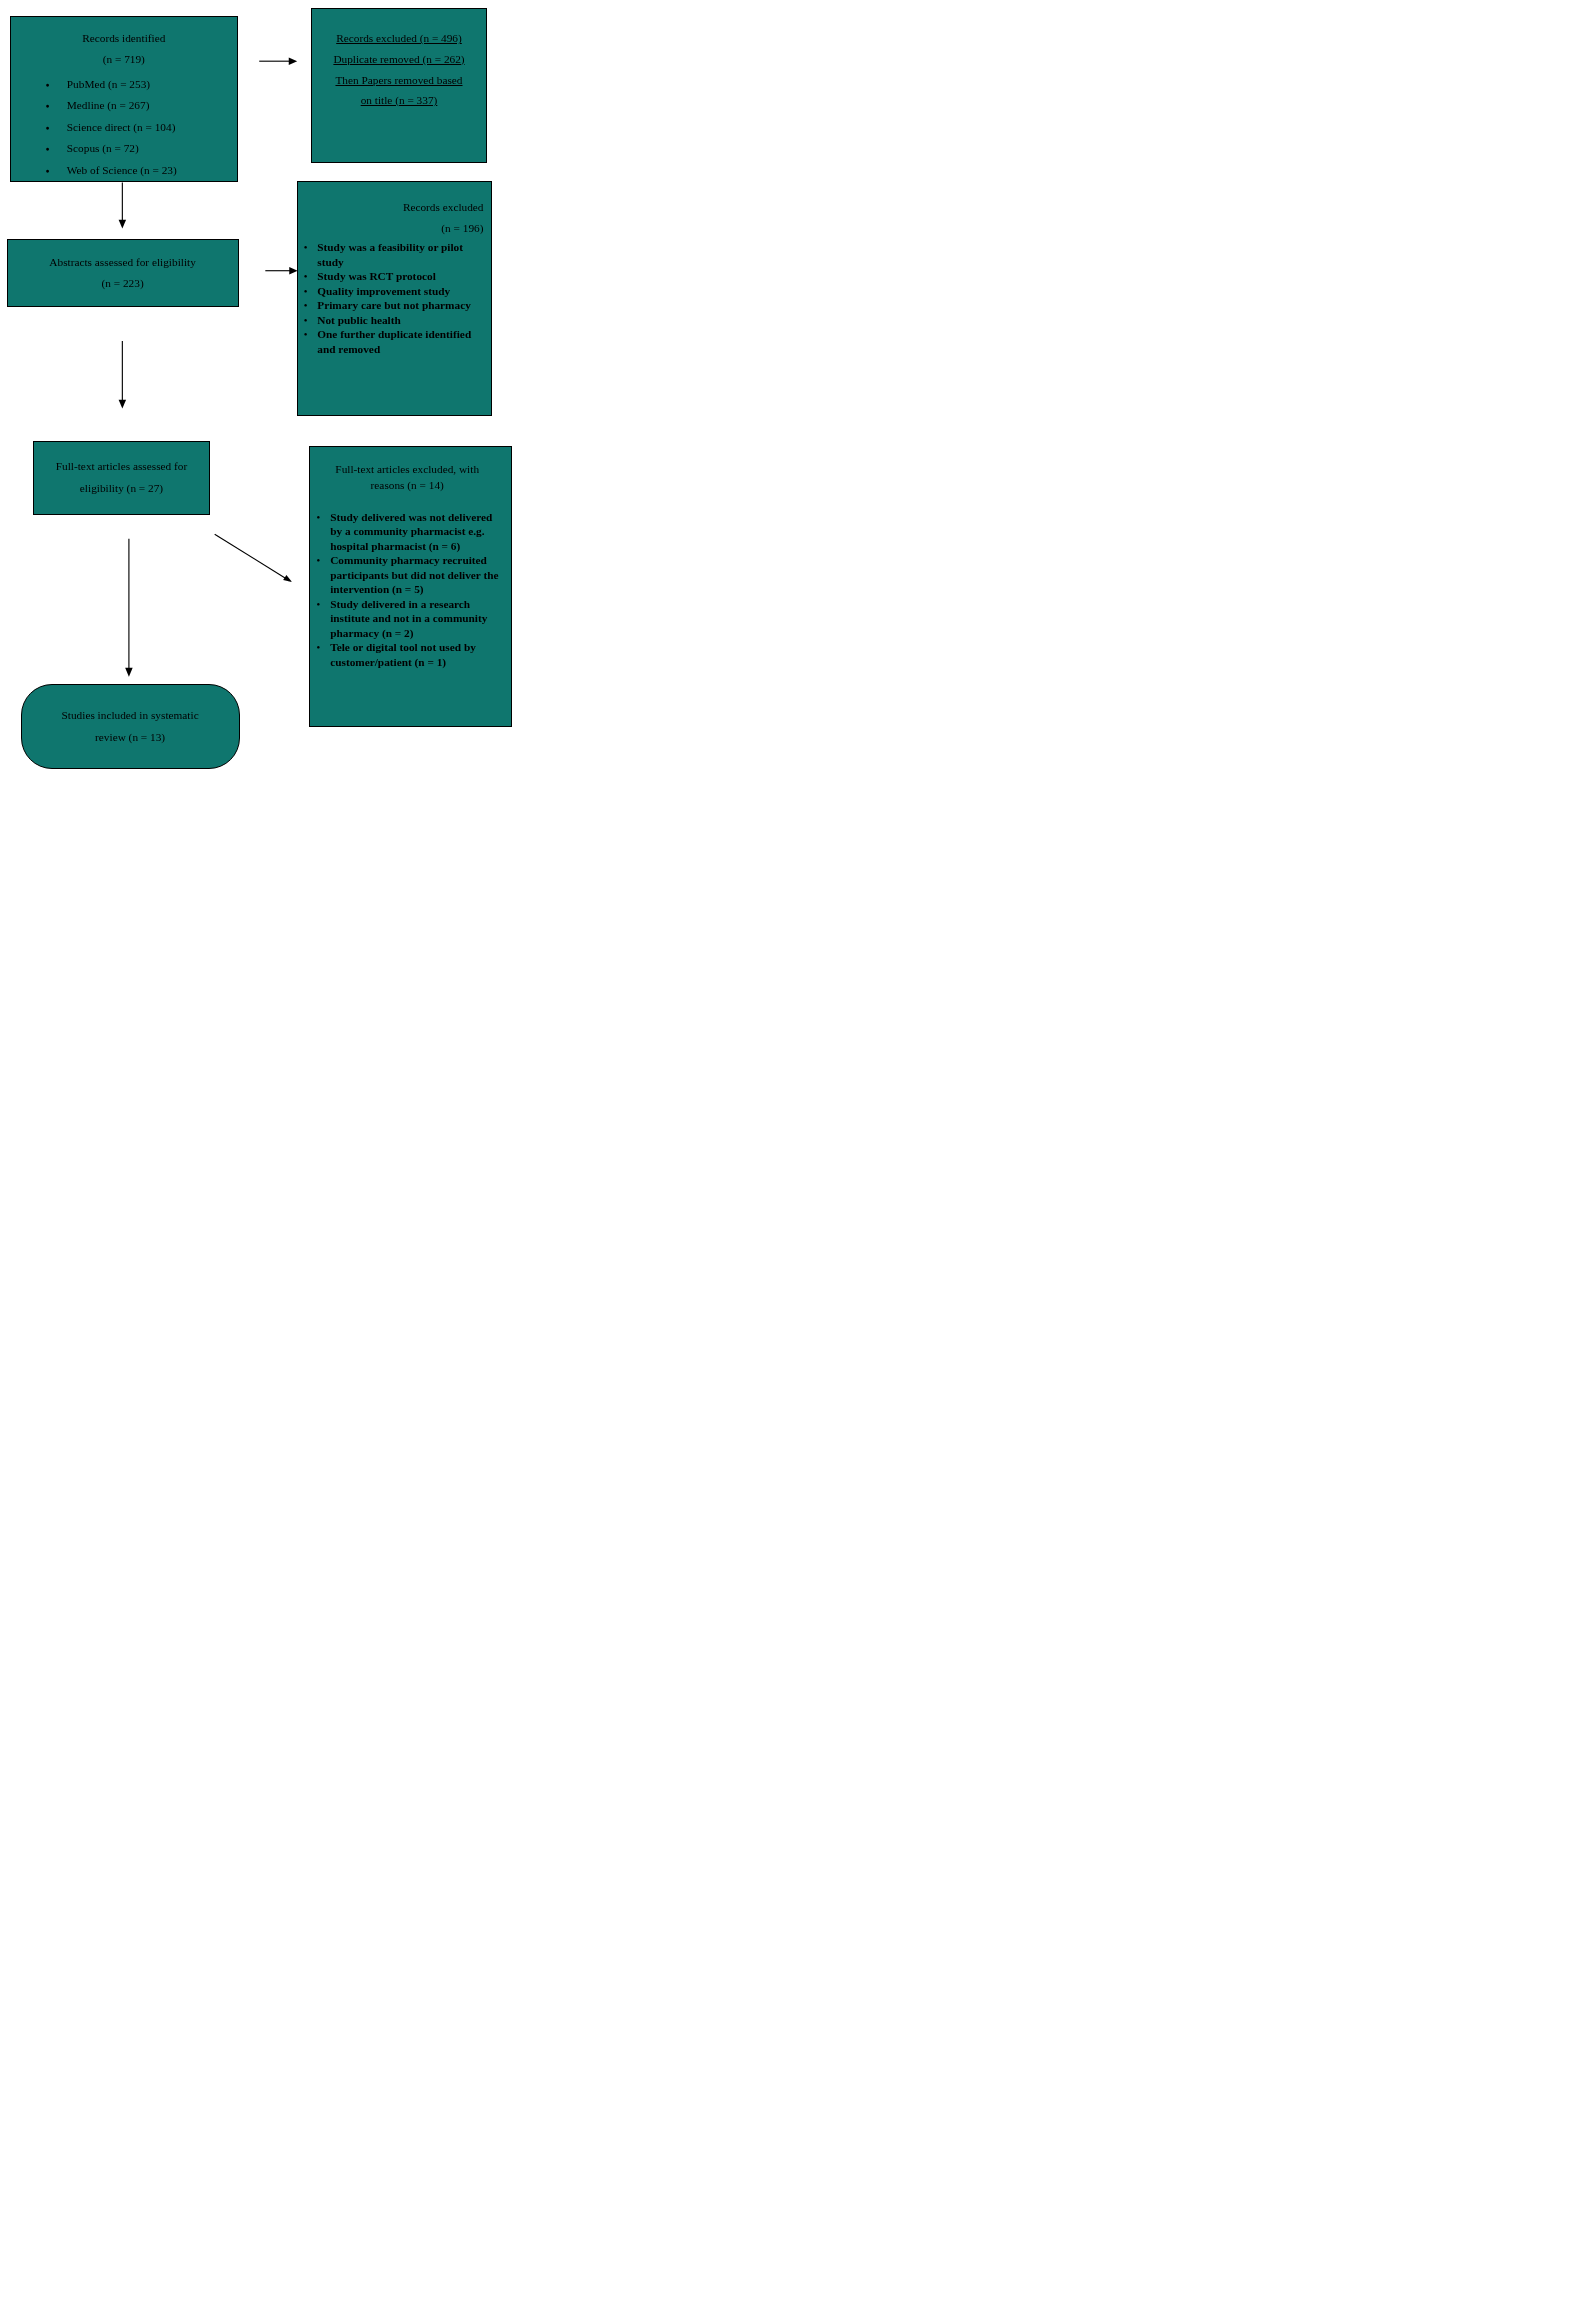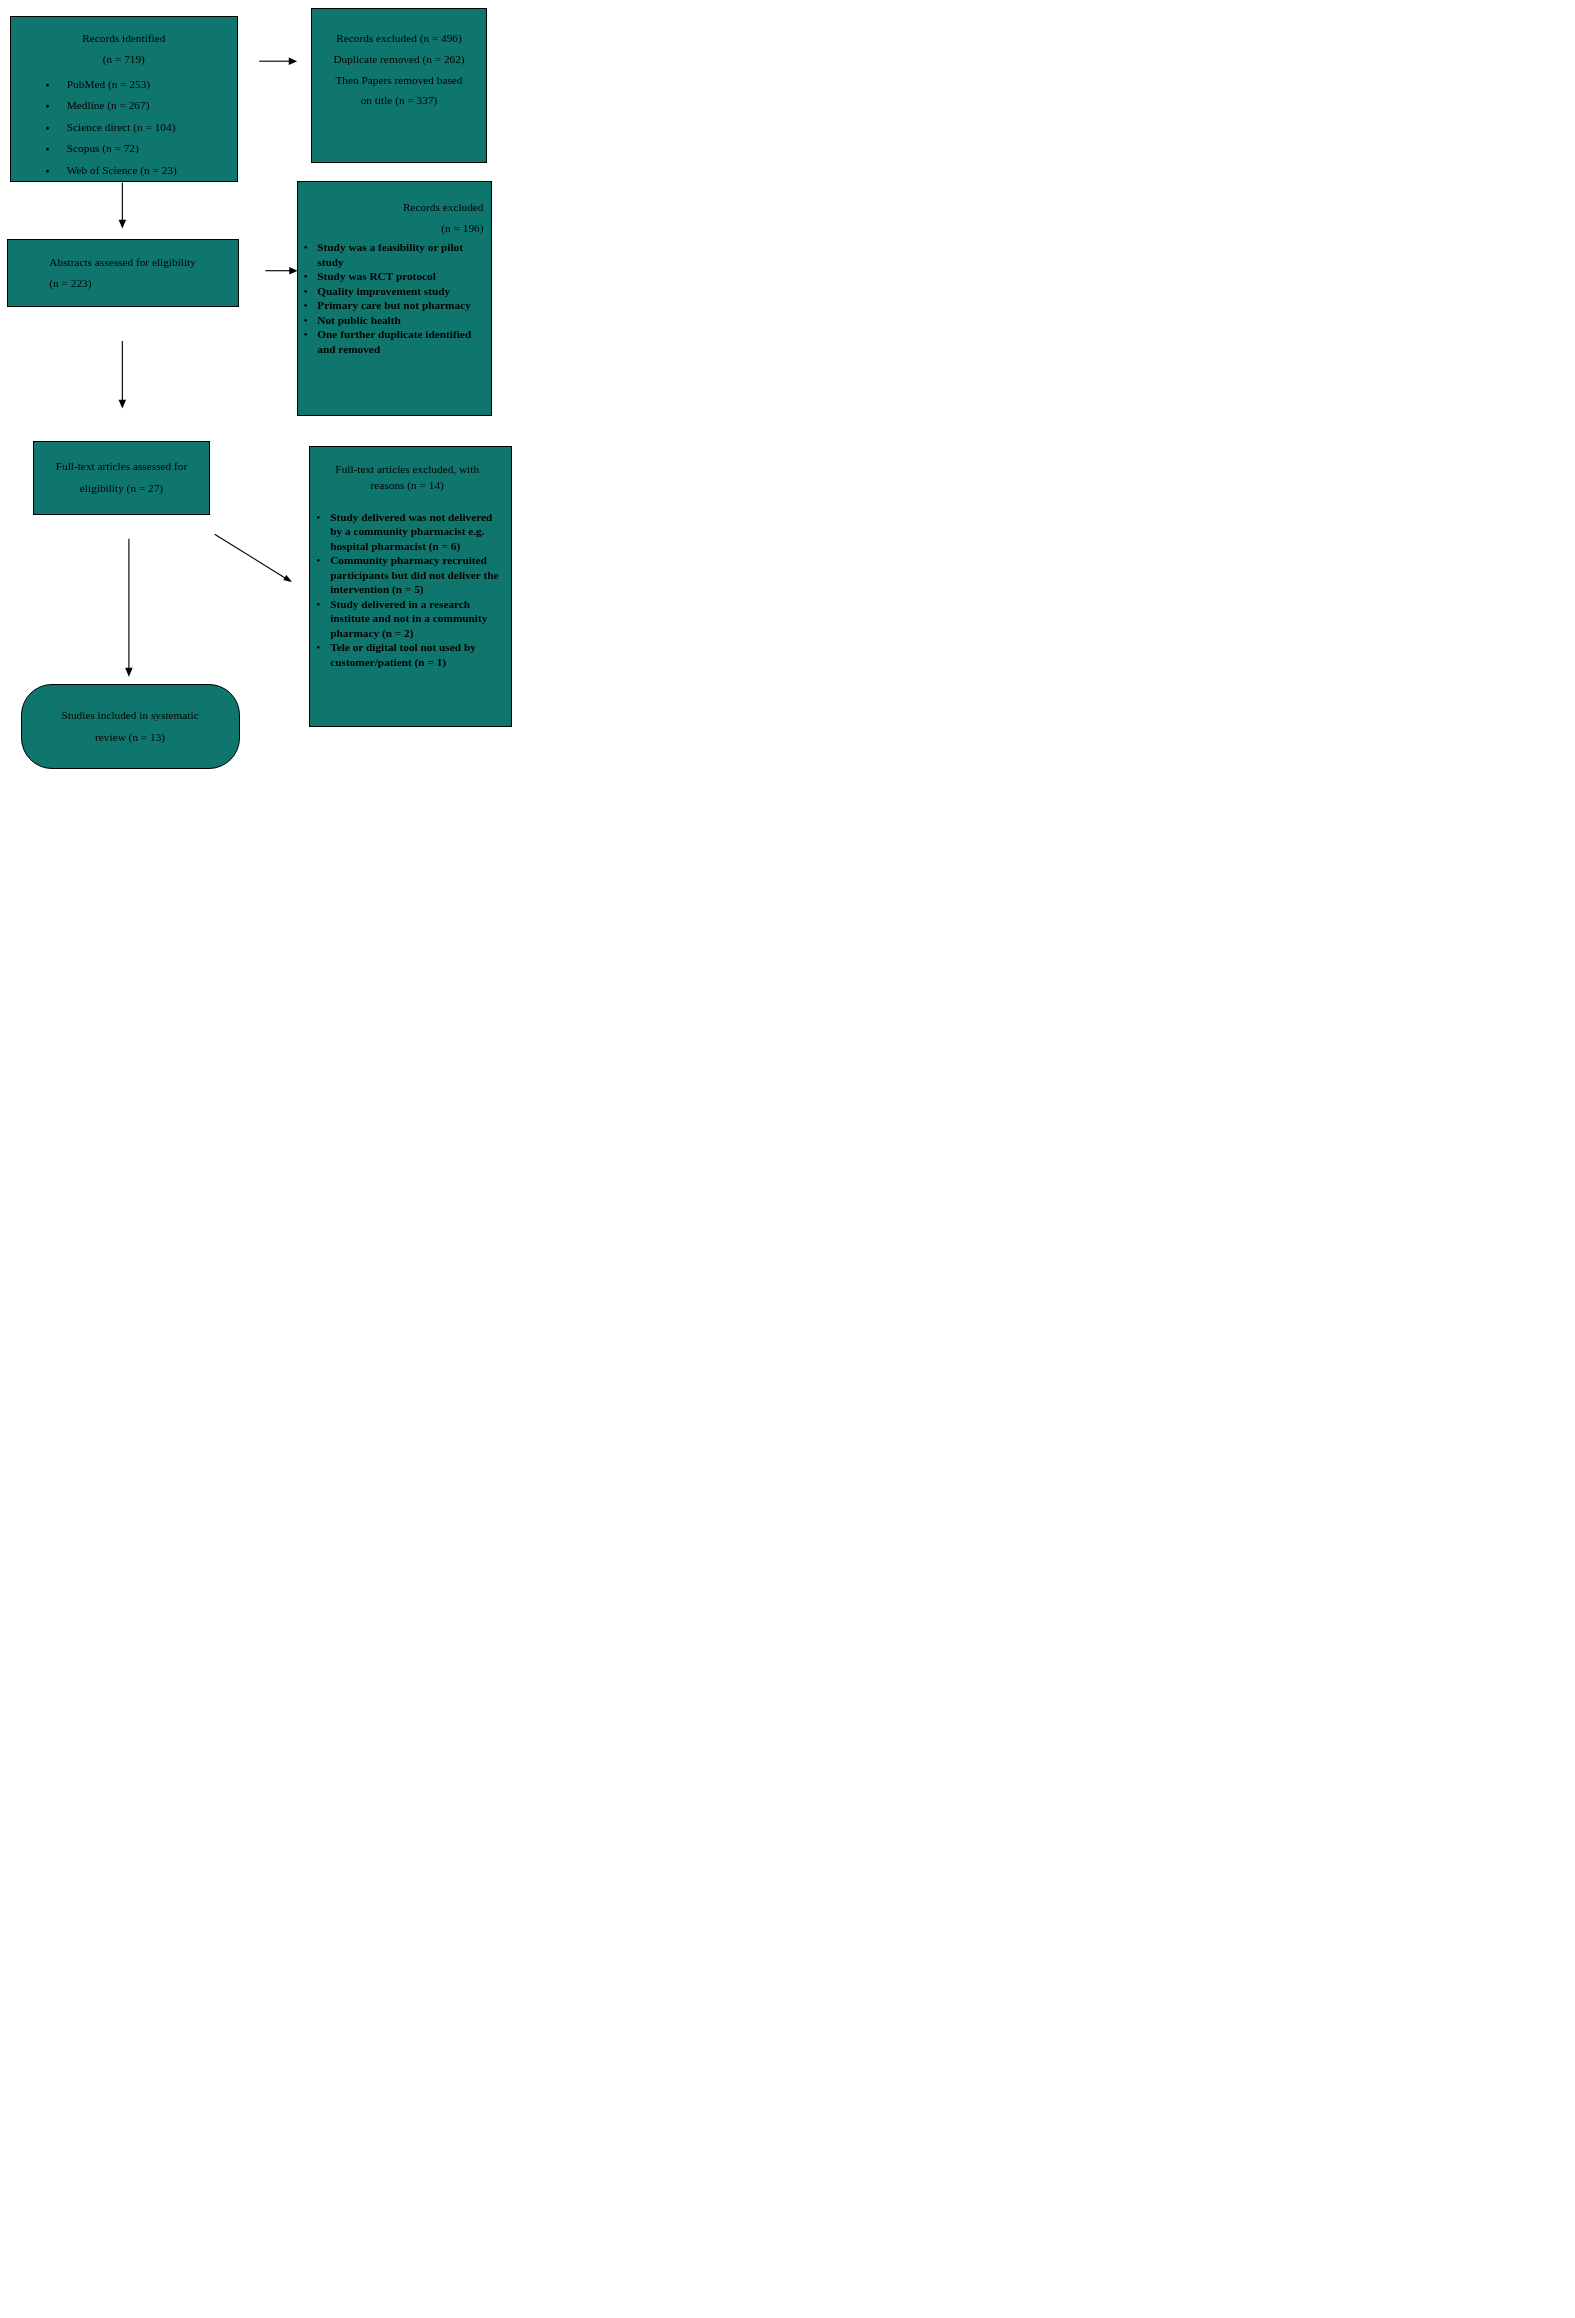--- a/index.html
+++ b/index.html
@@ -48,28 +48,28 @@
     font-size: 6.6px;
     line-height: 21.6px;
   }
 
   
   #box-records-excluded-titles {
     left: 311px; top: 8.4px; width: 176px; height: 155px;
     padding: 19px 1.9px 0 1.9px;
     text-align: center;
   }
-  #box-records-excluded-titles .cline { line-height: 20.6px; }
+  #box-records-excluded-titles .cline { line-height: 20.6px; text-decoration: underline; }
 
   
   #box-abstracts {
     left: 6.6px; top: 239px; width: 232px; height: 68px;
     display: flex; flex-direction: column;
     align-items: center; justify-content: center;
-    text-align: left;
+    text-align: center;
   }
   #box-abstracts .cline { line-height: 21px; }
 
   
   #box-records-excluded-abstracts {
     left: 297px; top: 181px; width: 195px; height: 235px;
     padding: 15px 7.5px 0 3.8px;
   }
   #box-records-excluded-abstracts .ctr { text-align: right; line-height: 20.6px; }
 

